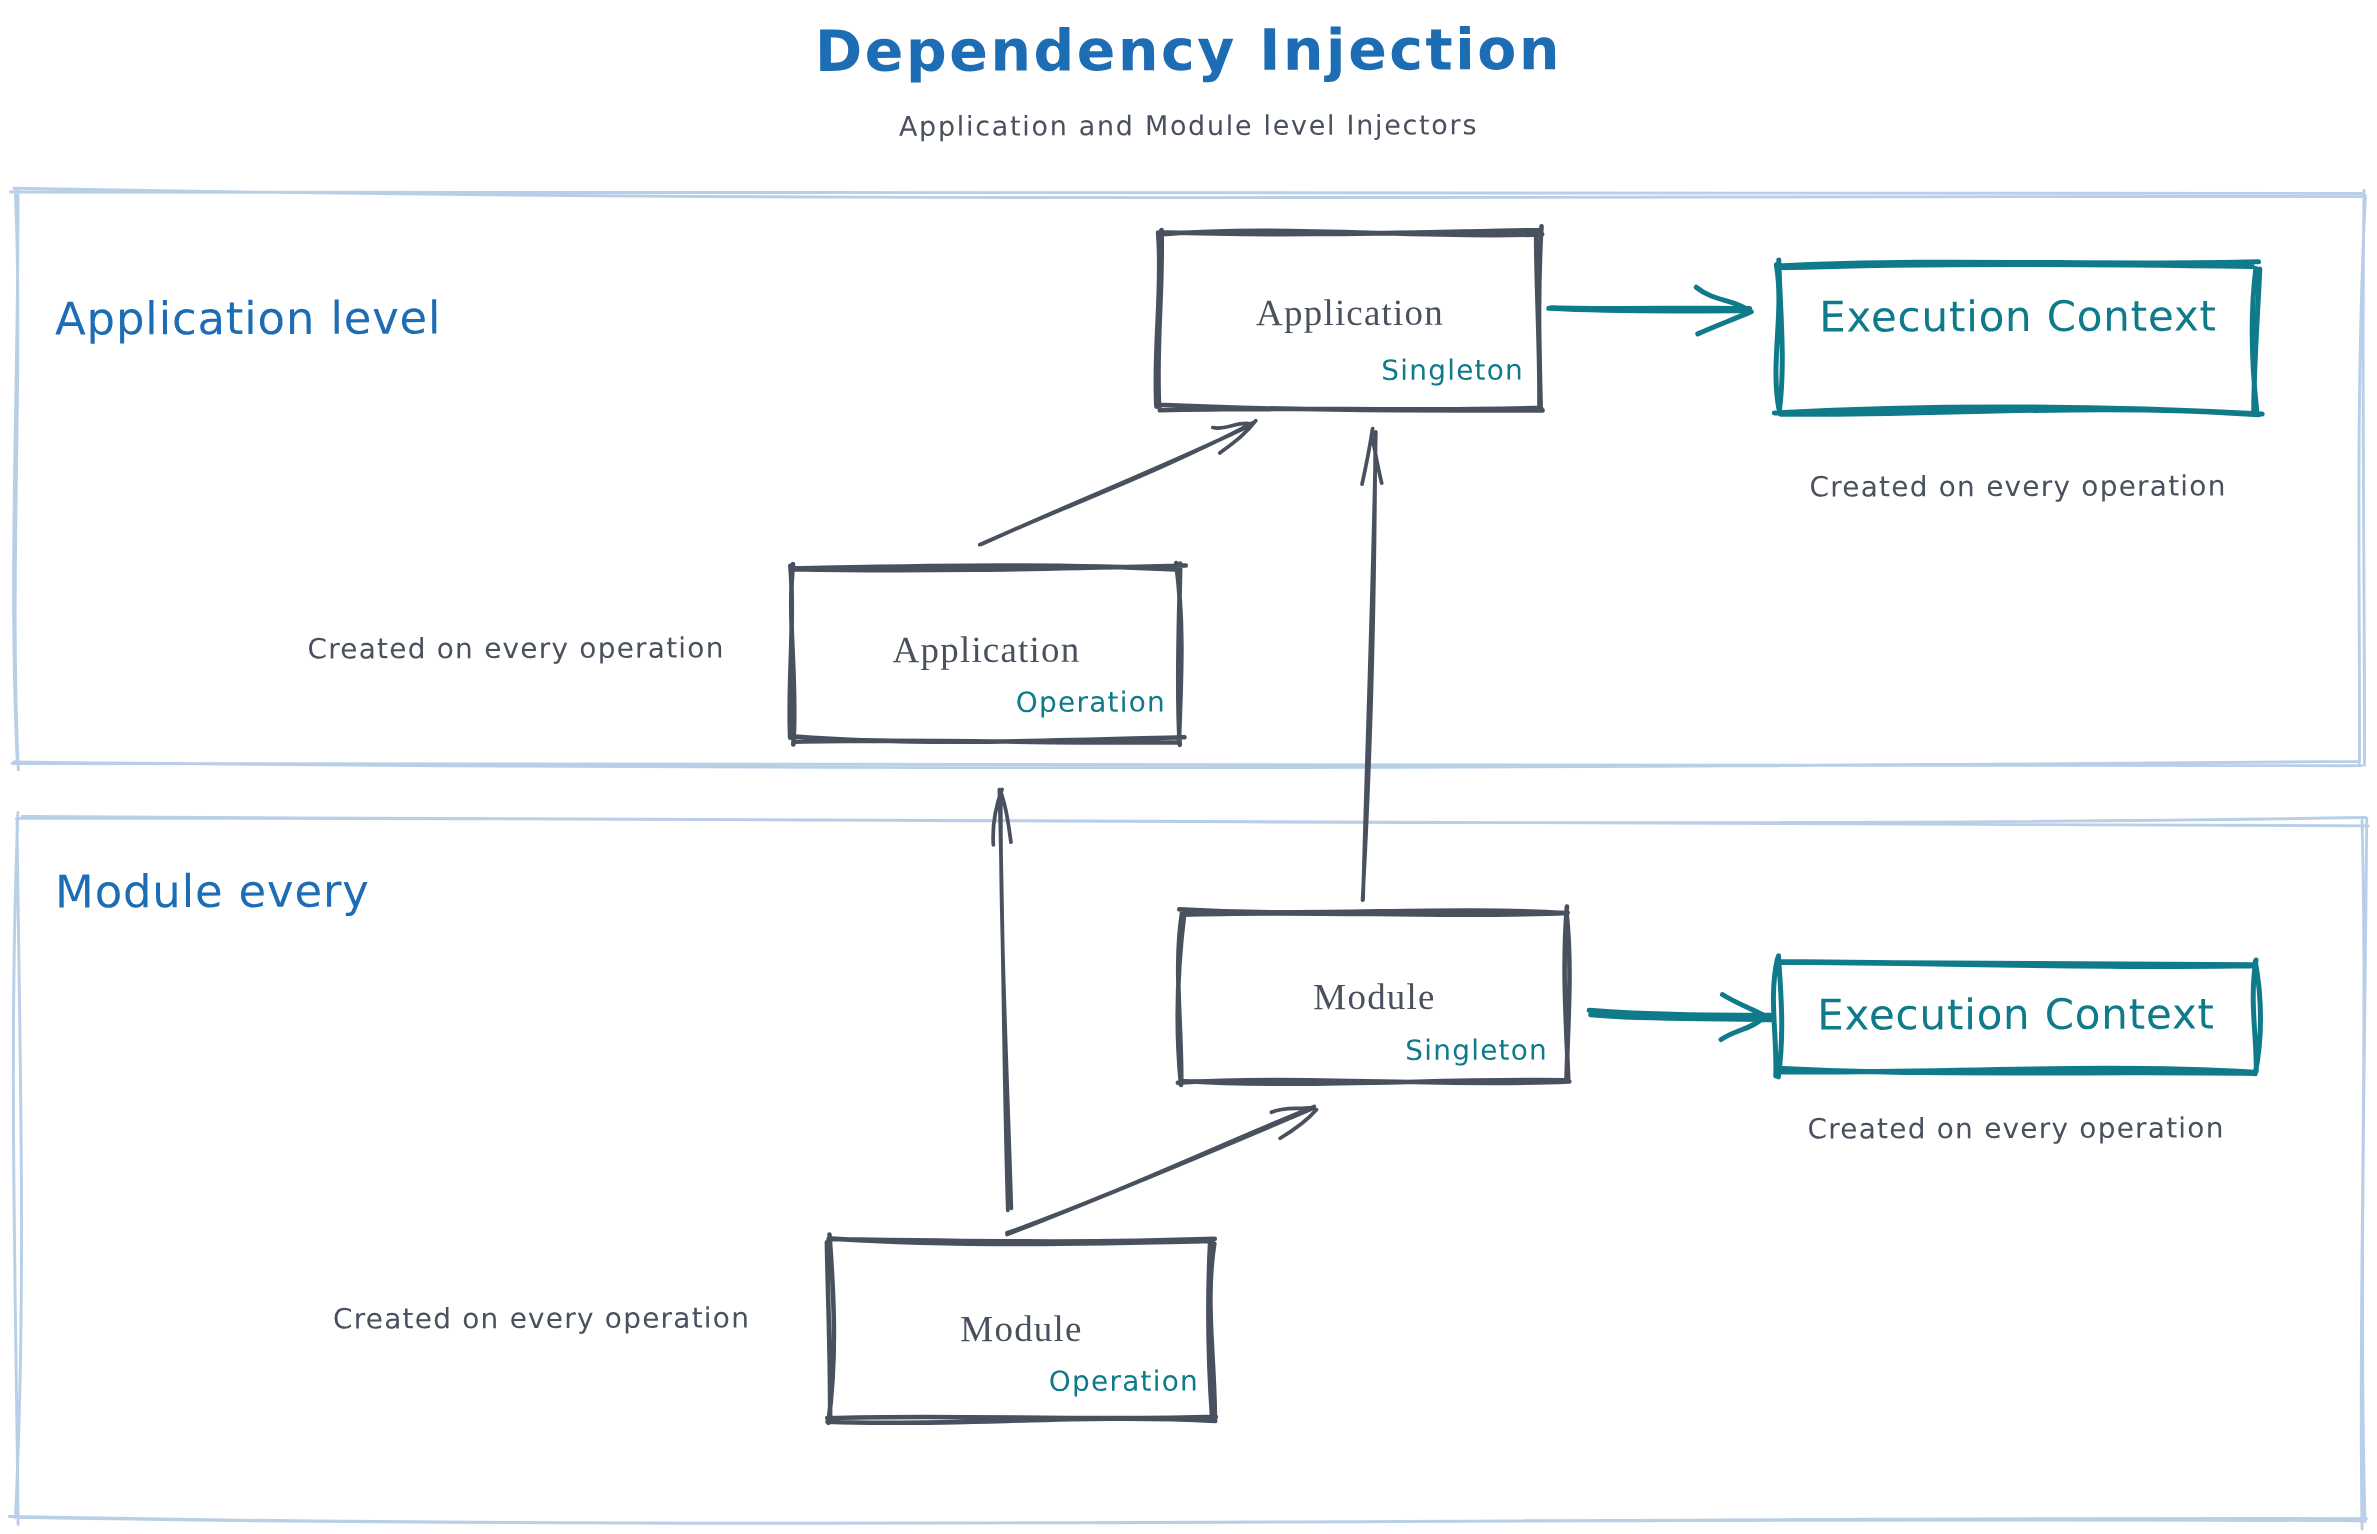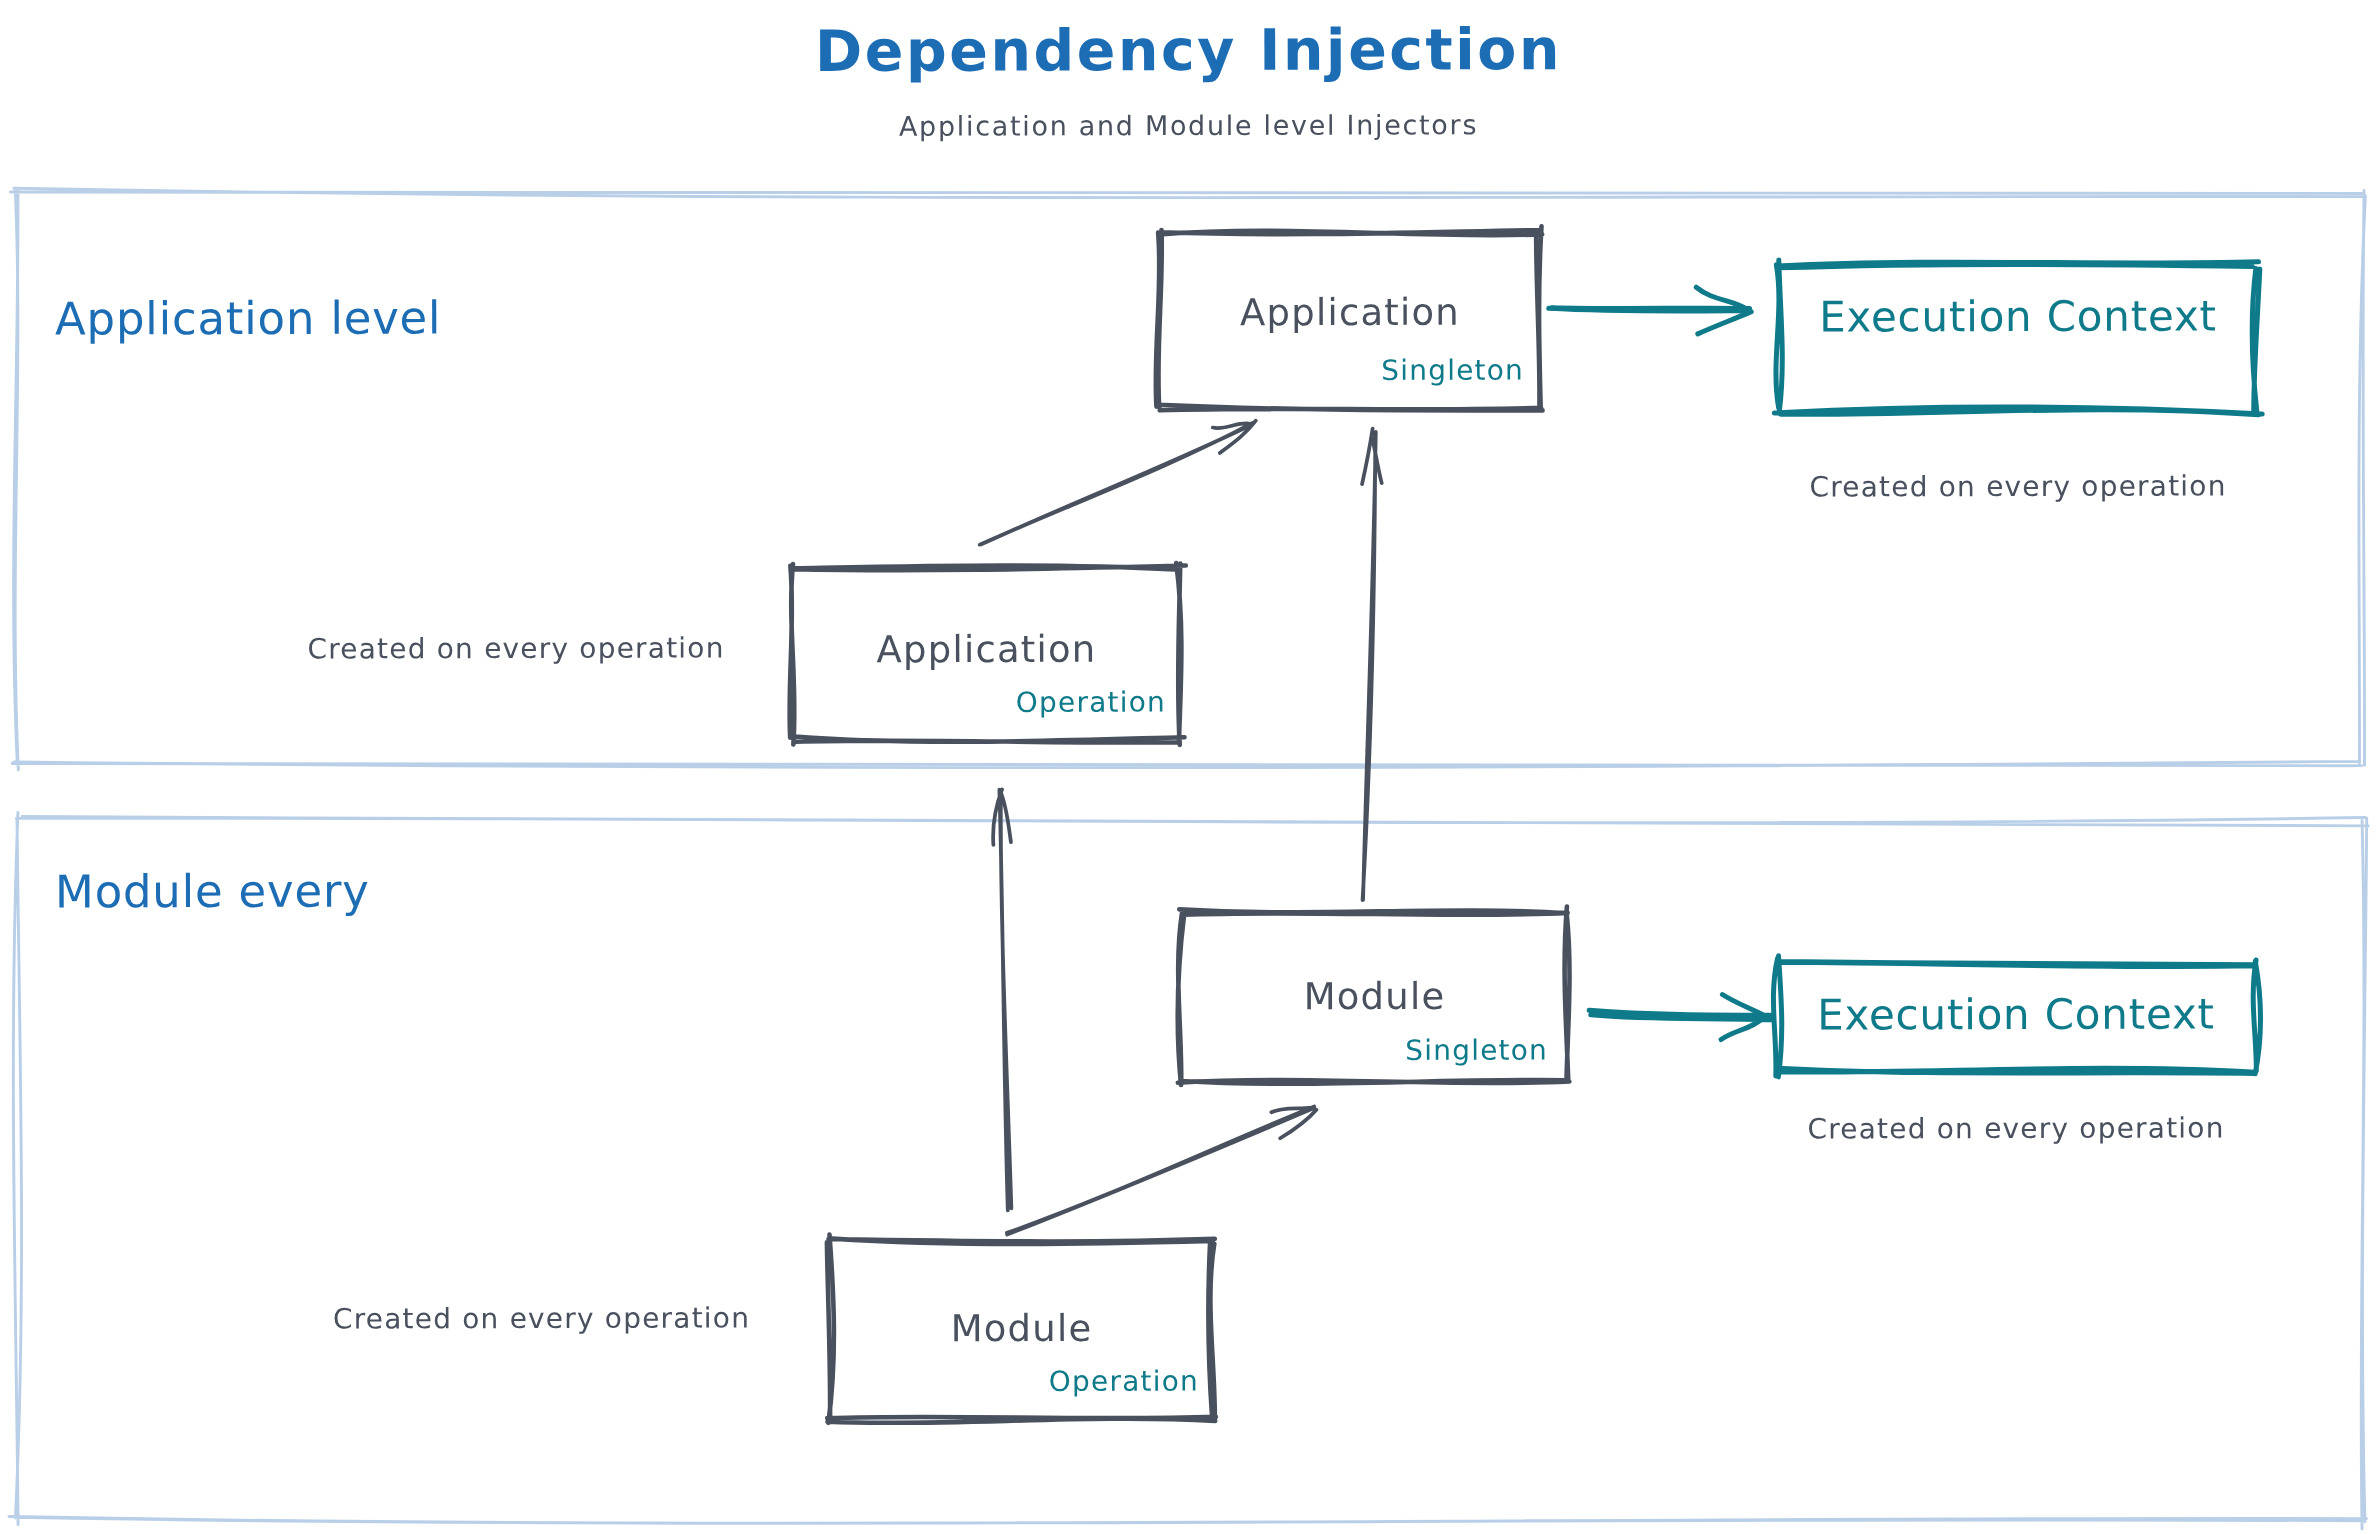--- a/index.html
+++ b/index.html
@@ -25,21 +25,21 @@
     letter-spacing:1.2px;
     transform:rotate(-0.15deg);
   }
   .center{text-align:center;}
   .right{text-align:right;}
   .blue{color:var(--blue);}
   .teal{color:var(--teal);}
   .title{font-size:57px;font-weight:bold;letter-spacing:2.5px;}
   .subtitle{font-size:27px;letter-spacing:1.7px;}
   .level-label{font-size:45px;letter-spacing:0.8px;}
-  .node-name{font-size:37px;}
+  .node-name{font-size:37px;font-family:Liberation Serif, serif;}
   .node-scope{font-size:28px;}
   .exec-label{font-size:42px;letter-spacing:0.8px;}
   .note{font-size:28px;letter-spacing:1.2px;}
 </style>
 </head>
 <body>
 
 <div class="stage">
 
   <svg class="canvas" id="sketch" viewBox="0 0 2854 1842">

